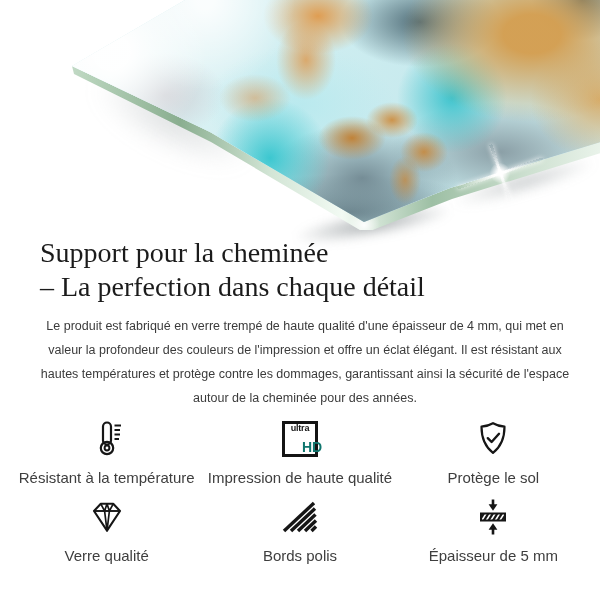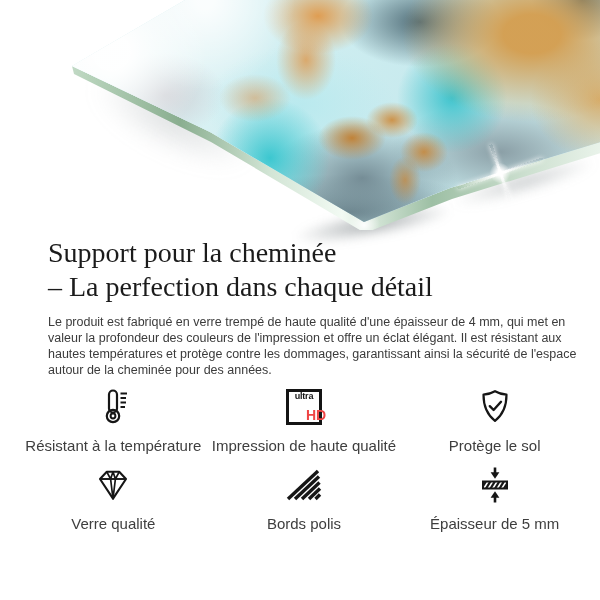--- a/index.html
+++ b/index.html
@@ -55,35 +55,35 @@
   .sparkle .ray-h{position:absolute;left:-45px;top:-1.5px;width:90px;height:3px;
     background:linear-gradient(to right,rgba(255,255,255,0),#fff 45%,#fff 55%,rgba(255,255,255,0));
     box-shadow:0 0 5px rgba(255,255,255,.95);}
   .sparkle .ray-v{position:absolute;left:-1.5px;top:-30px;width:3px;height:60px;
     background:linear-gradient(to bottom,rgba(255,255,255,0),#fff 45%,#fff 55%,rgba(255,255,255,0));
     box-shadow:0 0 5px rgba(255,255,255,.95);}
   .sparkle .core{position:absolute;left:-10px;top:-10px;width:20px;height:20px;border-radius:50%;
     background:radial-gradient(circle,#fff 15%,rgba(255,255,255,.55) 40%,rgba(255,255,255,0) 75%);}
 
   
-  .content{position:relative;padding:0 40px;margin-left:8px;}
+  .content{position:relative;padding:0 40px;}
   h1{margin:6px 0 0;font-family:"Liberation Serif","DejaVu Serif",serif;font-weight:400;
      font-size:28px;line-height:34px;color:#1b1b1b;}
-  .desc{margin:10px 0 0;width:530px;font-size:12.5px;line-height:16px;color:#3b3b3b;}
+  .desc{margin:10px 0 0;width:530px;font-size:12.5px;line-height:24px;color:#3b3b3b;text-align:center;}
 
   
   .features{margin:8px -30px 0;display:grid;grid-template-columns:repeat(3,1fr);row-gap:10px;}
   .feature{display:flex;flex-direction:column;align-items:center;}
   .feature .icon{height:42px;display:flex;align-items:center;justify-content:center;}
   .feature .label{margin-top:9px;font-size:15px;color:#3e3e3e;text-align:center;}
   svg.fi{display:block;}
   .hdbox{width:30px;height:30px;border:3px solid #141414;display:flex;flex-direction:column;
     align-items:center;justify-content:space-between;line-height:1;}
   .hdbox .t1{font-size:9px;font-weight:700;color:#141414;letter-spacing:-.2px;}
-  .hdbox .t2{font-size:14px;font-weight:800;color:#ef4444;margin-top:1px;padding-left:24px;}
+  .hdbox .t2{font-size:14px;font-weight:800;color:#0f766e;margin-top:1px;padding-left:24px;}
 </style>
 </head>
 <body>
 
 <div class="page">
 
   <div class="hero">
     <div class="shadow sh-left"></div>
     <div class="shadow sh-corner"></div>
     <div class="shadow sh-right"></div>

